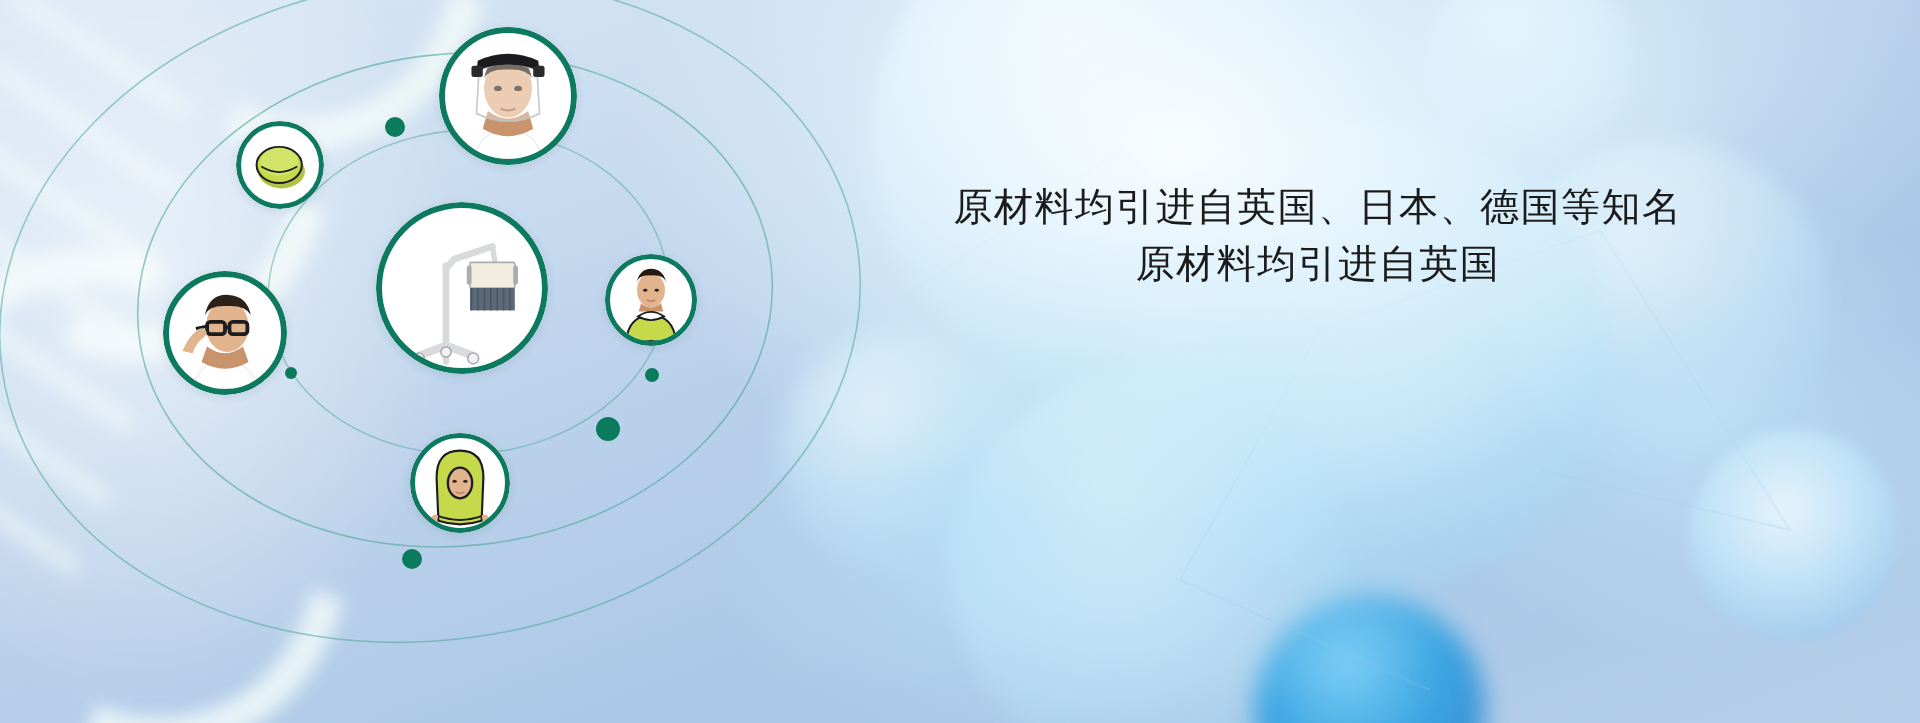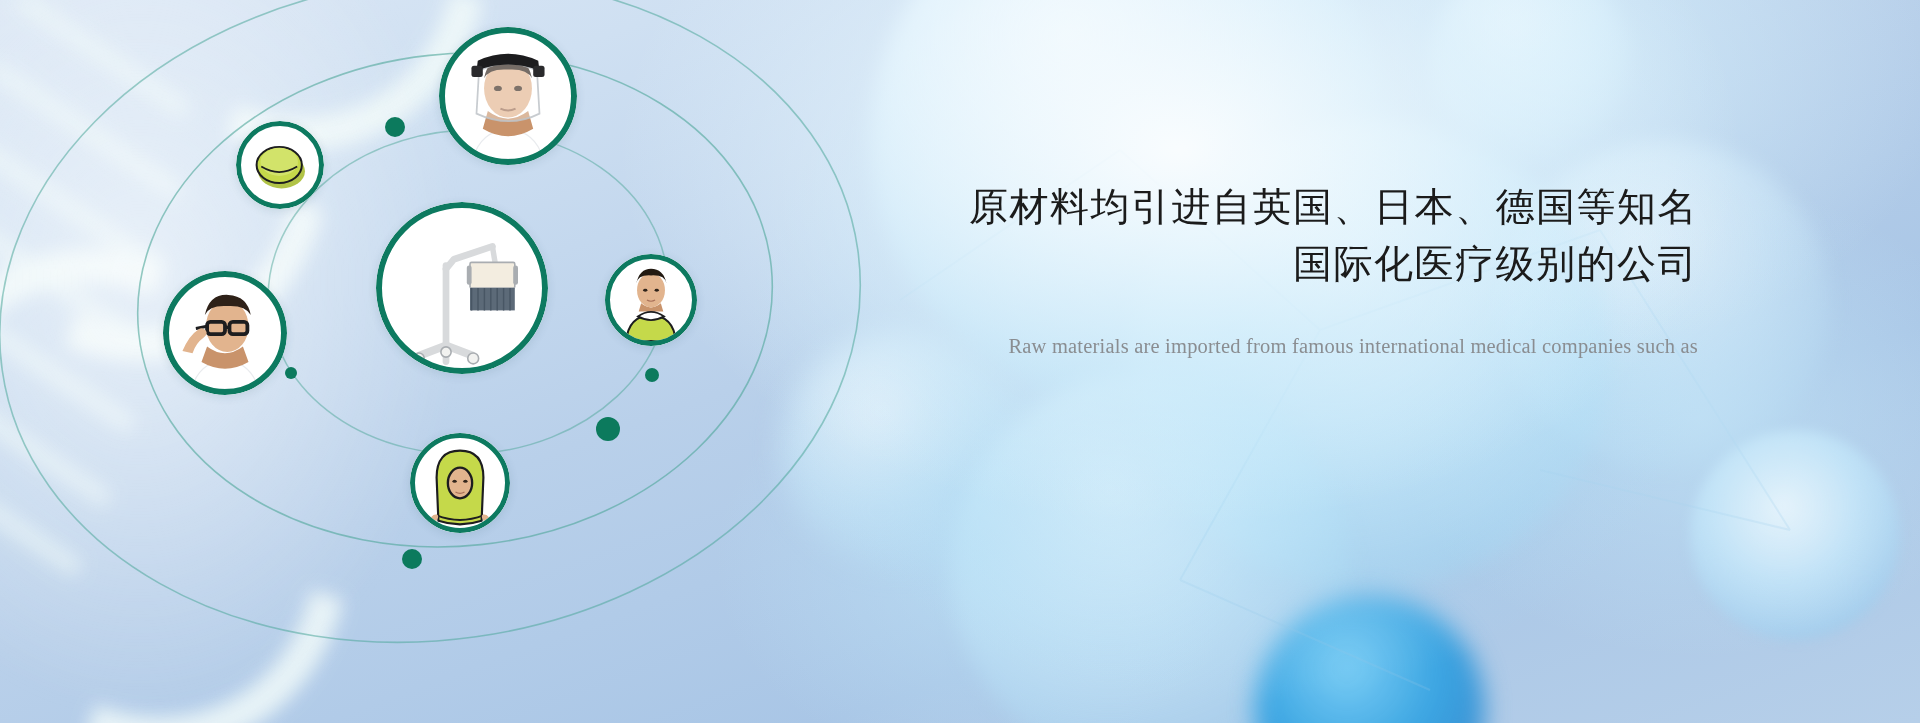--- a/index.html
+++ b/index.html
@@ -71,21 +71,21 @@
 
   
   .pcircle{position:absolute;border-radius:50%;background:#fff;overflow:hidden;}
   .pcircle .inner{position:absolute;inset:0;border-radius:50%;overflow:hidden;background:#fff;}
   .pcircle .ring{position:absolute;inset:0;border-radius:50%;}
 
   
   .gdot{position:absolute;border-radius:50%;}
 
   
-  .textblock{position:absolute;right:222px;top:178px;width:760px;text-align:right;}
+  .textblock{position:absolute;right:222px;top:178px;width:760px;text-align:center;}
   .h-line{
     font-size:39px;line-height:57px;color:#1b1b1b;letter-spacing:1.5px;
     font-weight:400;white-space:nowrap;
     font-family:"Liberation Sans","DejaVu Sans",sans-serif;
   }
   .sub{
     margin-top:36px;
     font-family:"Liberation Serif","DejaVu Serif",serif;
     font-size:20.5px;line-height:37px;color:#8a8d91;letter-spacing:.2px;
   }
@@ -246,19 +246,18 @@
   <div id="dots">
       <div class="gdot" style="left: 385px; top: 117px; height: 20px; width: 20px; background: rgb(12, 122, 93);"></div>
       <div class="gdot" style="left: 285px; top: 367px; height: 12px; width: 12px; background: rgb(12, 122, 93);"></div>
       <div class="gdot" style="left: 645px; top: 368px; height: 14px; width: 14px; background: rgb(12, 122, 93);"></div>
       <div class="gdot" style="left: 596px; top: 417px; height: 24px; width: 24px; background: rgb(12, 122, 93);"></div>
       <div class="gdot" style="left: 402px; top: 549px; height: 20px; width: 20px; background: rgb(12, 122, 93);"></div>
     </div>
 
   <div class="textblock">
     <div class="h-line">原材料均引进自英国、日本、德国等知名</div>
-    <div class="h-line">国际化医疗级别的公司</div>
+    <div class="h-line">原材料均引进自英国</div>
     <div class="sub">
-      <div>Raw materials are imported from famous international medical companies such as</div>
     </div>
   </div>
 
 </div>
 
 </body></html>

